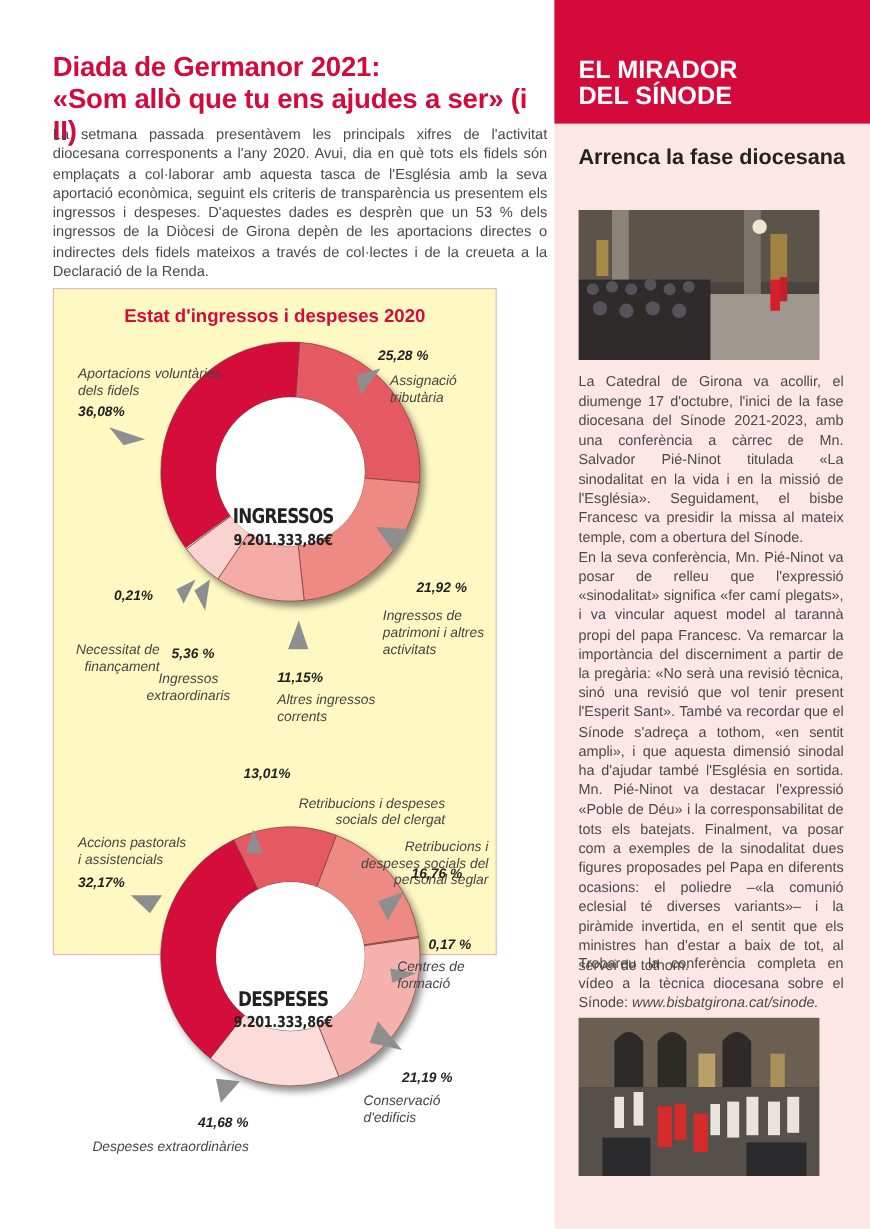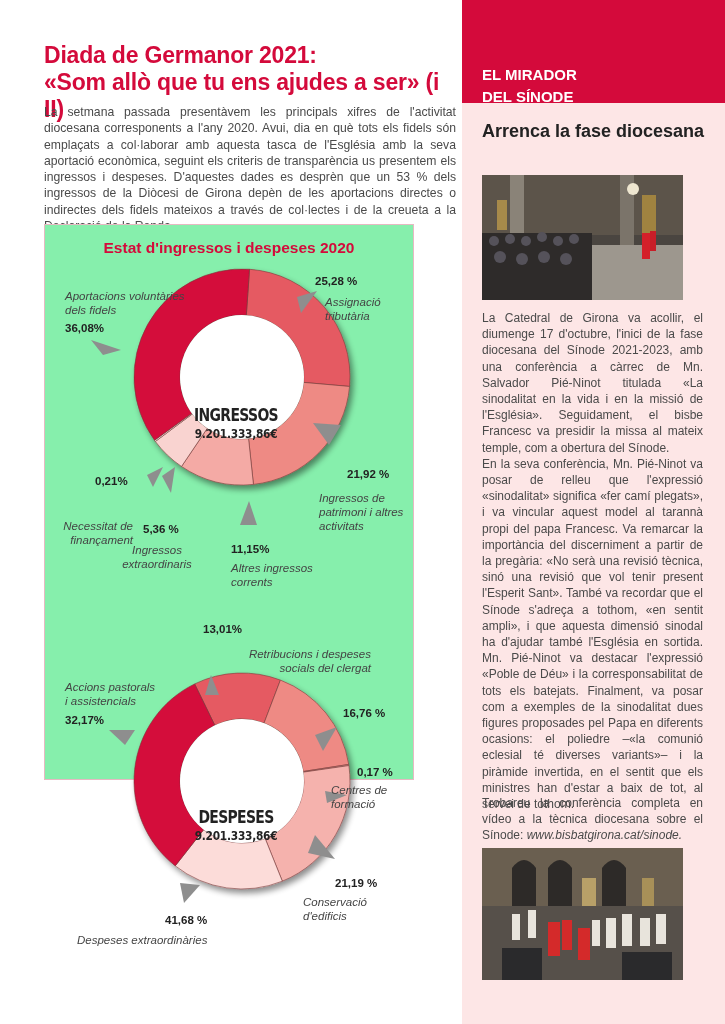--- a/index.html
+++ b/index.html
@@ -3,35 +3,35 @@
 <meta charset="utf-8">
 <style>
   * { box-sizing: border-box; margin: 0; padding: 0; }
   html, body { width: 725px; height: 1024px; background: #ffffff; overflow: hidden; }
   body { font-family: "Liberation Sans", sans-serif; position: relative; color: #333; }
 
   .main { position: absolute; left: 0; top: 0; width: 462px; height: 1024px; background: #fff; }
   .headline { position: absolute; left: 44px; top: 42px; width: 412px; color: #d40a3b; font-weight: bold; font-size: 23px; line-height: 27px; letter-spacing: -0.2px; }
   .lead { position: absolute; left: 44px; top: 104px; width: 412px; font-size: 12.2px; line-height: 16.3px; color: #4a4a4a; text-align: justify; }
 
-  .chart-box { position: absolute; left: 44px; top: 224px; width: 370px; height: 556px; border: 1.5px solid #e6b9c2; background: #86efac; }
+  .chart-box { position: absolute; left: 44px; top: 240px; width: 370px; height: 556px; border: 1.5px solid #e6b9c2; background: #fef9c3; }
   .chart-title { position: absolute; left: 0; width: 100%; top: 14px; text-align: center; color: #d40a3b; font-weight: bold; font-size: 15.5px; }
   svg.donuts { position: absolute; left: 0; top: 0; }
 
   .lbl { position: absolute; font-style: italic; font-size: 11.5px; line-height: 14px; color: #444; }
-  .pct { position: absolute; font-weight: bold; font-size: 11.5px; color: #222; }
+  .pct { position: absolute; font-style: italic; font-weight: bold; font-size: 11.5px; color: #222; }
   .r { text-align: right; margin-top: 24px; }
   .c { text-align: center; }
 
   .center-title { position: absolute; text-align: center; font-family: "DejaVu Sans", sans-serif; font-weight: bold; color: #222; font-size: 17px; letter-spacing: -0.8px; transform: scaleX(0.82); }
   .center-val { position: absolute; text-align: center; font-family: "DejaVu Sans", sans-serif; font-weight: bold; color: #222; font-size: 12.5px; letter-spacing: -0.3px; transform: scaleX(0.85); }
 
   .sidebar { position: absolute; left: 462px; top: 0; width: 263px; height: 1024px; background: #fde6e6; }
   .side-head { position: absolute; left: 0; top: 0; width: 263px; height: 103px; background: #d40a3b; }
-  .side-head-title { position: absolute; left: 20px; top: 64px; color: #fff; font-weight: bold; font-size: 15px; line-height: 22px; }
+  .side-head-title { position: absolute; left: 20px; top: 48px; color: #fff; font-weight: bold; font-size: 21px; line-height: 22px; }
   .side-title { position: absolute; left: 20px; top: 119px; width: 230px; font-weight: bold; font-size: 18px; line-height: 24px; color: #222; }
   .photo { position: absolute; overflow: hidden; }
   .side-body { position: absolute; left: 20px; top: 310px; width: 221px; font-size: 12px; line-height: 16.2px; color: #4a4a4a; text-align: justify; }
   .side-body p { margin: 0; }
   .side-foot { position: absolute; left: 20px; top: 795px; width: 221px; font-size: 12px; line-height: 16.2px; color: #4a4a4a; text-align: justify; }
   .side-foot .url { font-style: italic; }
 </style>
 </head>
 <body>
 
@@ -128,20 +128,23 @@
     </div>
 
     <div class="center-title" style="left:111px;top:582px;width:160px;">DESPESES</div>
     <div class="center-val" style="left:111px;top:603px;width:160px;">9.201.333,86€</div>
 
     <div class="pct" style="left:158px;top:398px;">13,01%</div>
     <div class="lbl r" style="left:196px;top:398px;width:130px;">
       <span>Retribucions i despeses</span><br><span>socials del clergat</span>
     </div>
 
+    <div class="lbl r" style="left:226px;top:434px;width:136px;">
+      <span>Retribucions i</span><br><span>despeses socials del</span><br><span>personal seglar</span>
+    </div>
     <div class="pct" style="left:298px;top:482px;">16,76 %</div>
 
     <div class="lbl" style="left:20px;top:455px;">
       <span>Accions pastorals</span><br><span>i assistencials</span>
     </div>
     <div class="pct" style="left:20px;top:489px;">32,17%</div>
 
     <div class="pct" style="left:312px;top:541px;text-align:right;">0,17 %</div>
     <div class="lbl" style="left:286px;top:558px;">
       <span>Centres de</span><br><span>formació</span>

